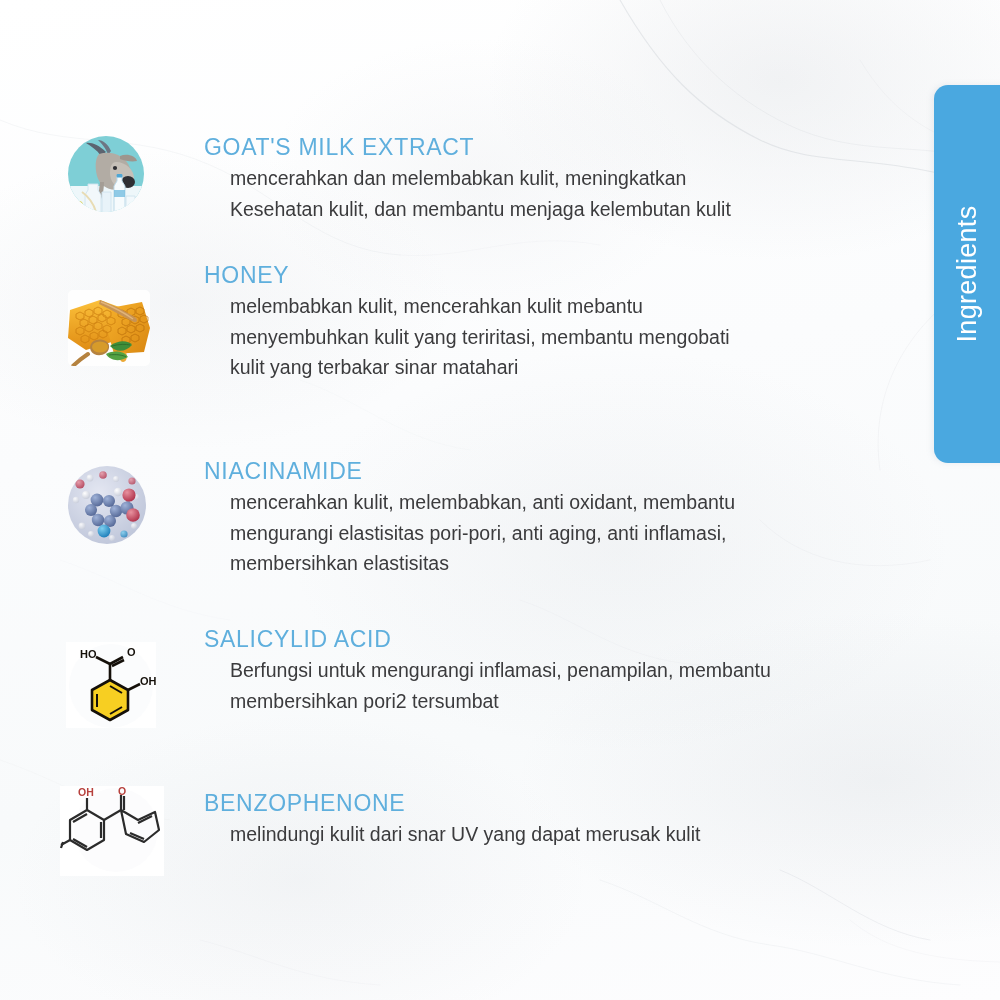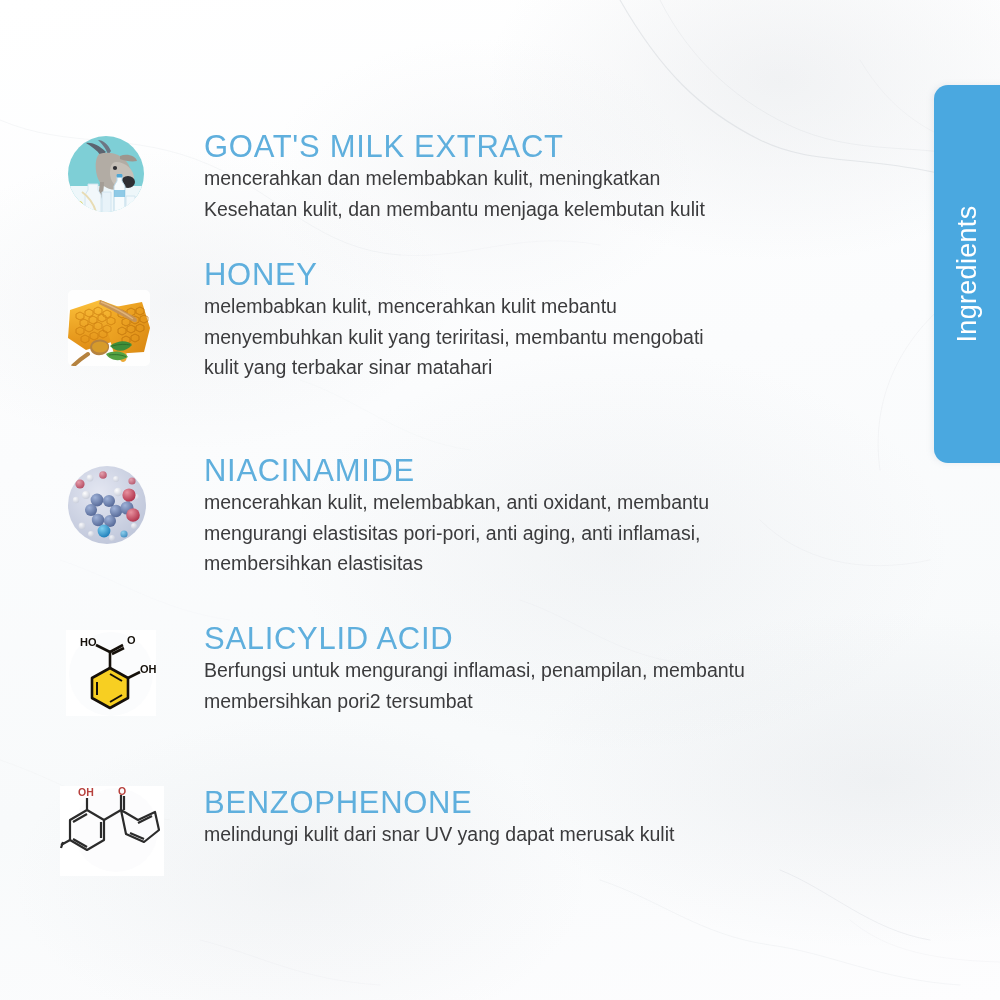--- a/index.html
+++ b/index.html
@@ -84,46 +84,46 @@
   }
   .icon-wrap svg { display: block; }
   .text-col {
     position: absolute;
     left: 204px;
     top: 0;
     width: 680px;
   }
   .ing-title {
     color: #5fafdd;
-    font-size: 31px;
+    font-size: 23px;
     letter-spacing: 0.7px;
     line-height: 26px;
     white-space: nowrap;
     font-family: "Liberation Sans", sans-serif;
   }
   .ing-desc {
     color: #3b3b3d;
     font-size: 19.5px;
     line-height: 30.5px;
     margin-top: 3px;
     font-family: "Liberation Sans", sans-serif;
   }
-  .ing-desc div { white-space: nowrap; }
+  .ing-desc div { white-space: nowrap; margin-left: 26px; }
 
   
   #row-0 { top: 134px; }
   #row-1 { top: 262px; }
   #row-2 { top: 458px; }
   #row-3 { top: 626px; }
   #row-4 { top: 790px; }
 
   #row-0 .icon-wrap { top: 0px; }
   #row-1 .icon-wrap { top: 26px; }
   #row-2 .icon-wrap { top: 6px; }
-  #row-3 .icon-wrap { top: 4px; }
+  #row-3 .icon-wrap { top: 16px; }
   #row-4 .icon-wrap { top: -4px; left: 60px; width: 104px; }
 </style>
 </head>
 <body>
 
 <div id="page">
 
   <div class="marble-base"></div>
   <div class="vein" style="left:0;top:0;width:1000px;height:1000px;">
     <svg width="1000" height="1000" viewBox="0 0 1000 1000">

